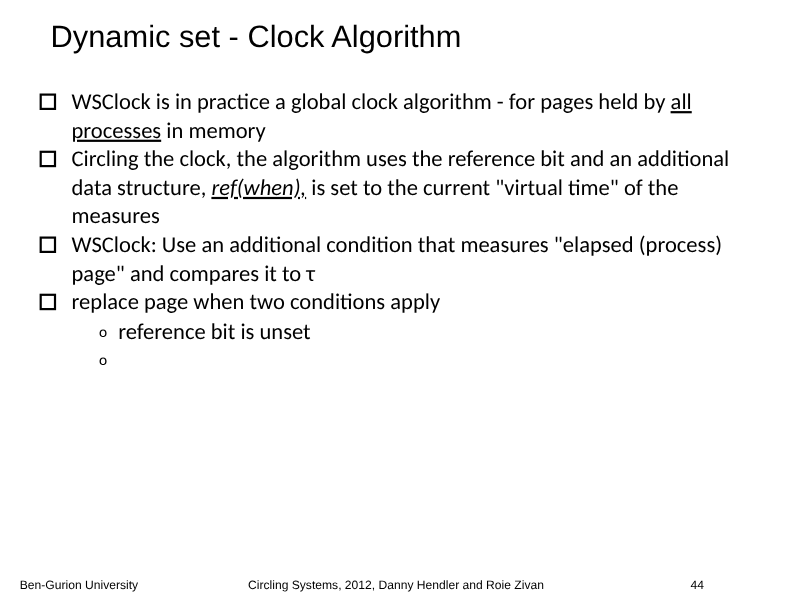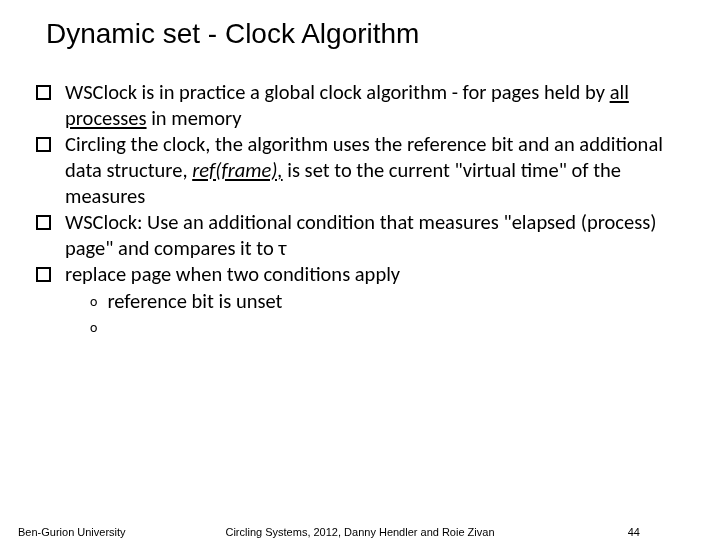--- a/index.html
+++ b/index.html
@@ -94,21 +94,21 @@
     <div class="bullet-row">
       <div class="sq"></div>
       <div class="bt">
         <span>WSClock is in practice a global clock algorithm - for pages held by </span><span class="ul">all processes</span><span> in memory</span>
       </div>
     </div>
 
     <div class="bullet-row">
       <div class="sq"></div>
       <div class="bt">
-        <span>Circling the clock, the algorithm uses the reference bit and an additional data structure, </span><span class="ul it">ref(frame),</span><span> is set to the current "virtual time" of the measures</span>
+        <span>Circling the clock, the algorithm uses the reference bit and an additional data structure, </span><span class="ul it">ref(when),</span><span> is set to the current "virtual time" of the measures</span>
       </div>
     </div>
 
     <div class="bullet-row">
       <div class="sq"></div>
       <div class="bt">
         <span>WSClock: Use an additional condition that measures "elapsed (process) page" and compares it to </span><span>τ</span>
       </div>
     </div>
 

